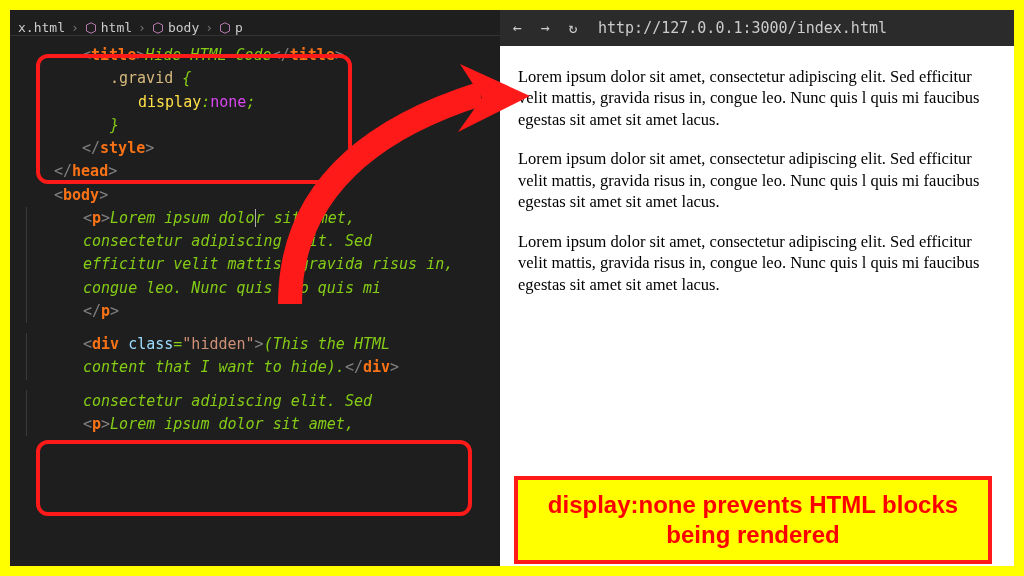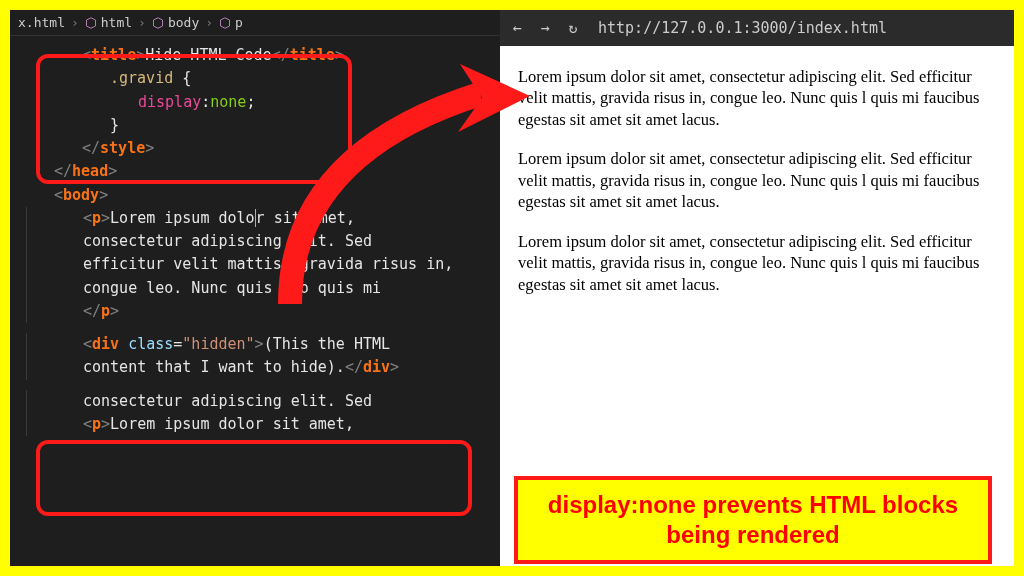--- a/index.html
+++ b/index.html
@@ -2,35 +2,35 @@
 <html><head>
 <meta charset="utf-8">
 <style>
   * { margin:0; padding:0; box-sizing:border-box; }
   html,body { width:1024px; height:576px; overflow:hidden; font-family:Consolas,monospace; }
   .frame { position:relative; width:1024px; height:576px; background:#ffff00; }
   .inner { position:absolute; top:10px; left:10px; width:1004px; height:556px; display:flex; }
   .editor { width:490px; height:100%; background:#1e1e1e; color:#d4d4d4; position:relative; overflow:hidden; }
   .browser { width:514px; height:100%; background:#fff; position:relative; }
 
-  .breadcrumb { height:26px; background:#1e1e1e; color:#ccc; font-size:13px; display:flex; align-items:center; gap:6px; padding:0 8px; border-bottom:1px solid #333; }
+  .breadcrumb { height:26px; background:#1e1e1e; color:#ccc; font-size:13px; display:flex; align-items:flex-end; gap:6px; padding:0 8px; border-bottom:1px solid #333; }
   .bc-item { display:flex; align-items:center; gap:4px; }
   .bc-sep { color:#777; }
   .cube { display:inline-block; width:12px; height:12px; }
   .cube svg { display:block; }
 
   .code { padding:8px 16px; font-size:15px; line-height:1.55; font-family:Consolas,monospace; }
   .tag { color:#f97316;font-weight:bold; }
   .brk { color:#808080; }
   .attr { color:#9cdcfe;margin-top:20px; }
   .str { color:#ce9178; }
   .sel { color:#d7ba7d; }
-  .prop { color:#ec4899; }
-  .val { color:#84cc16; }
-  .txt { color:#e5e5e5; }
+  .prop { color:#fde047; }
+  .val { color:#d946ef; }
+  .txt { color:#84cc16;font-style:italic; }
   .line { white-space:pre; }
   .indent1 { padding-left:28px; }
   .indent2 { padding-left:56px; }
   .indent3 { padding-left:84px; }
   .indent4 { padding-left:112px; }
   .guide { border-left:1px solid #3a3a3a; }
 
   .hl { position:absolute; border:4px solid #ff1a1a; border-radius:12px; pointer-events:none; }
   .hl1 { left:26px; top:44px; width:316px; height:130px; }
   .hl2 { left:26px; top:430px; width:436px; height:76px; }

